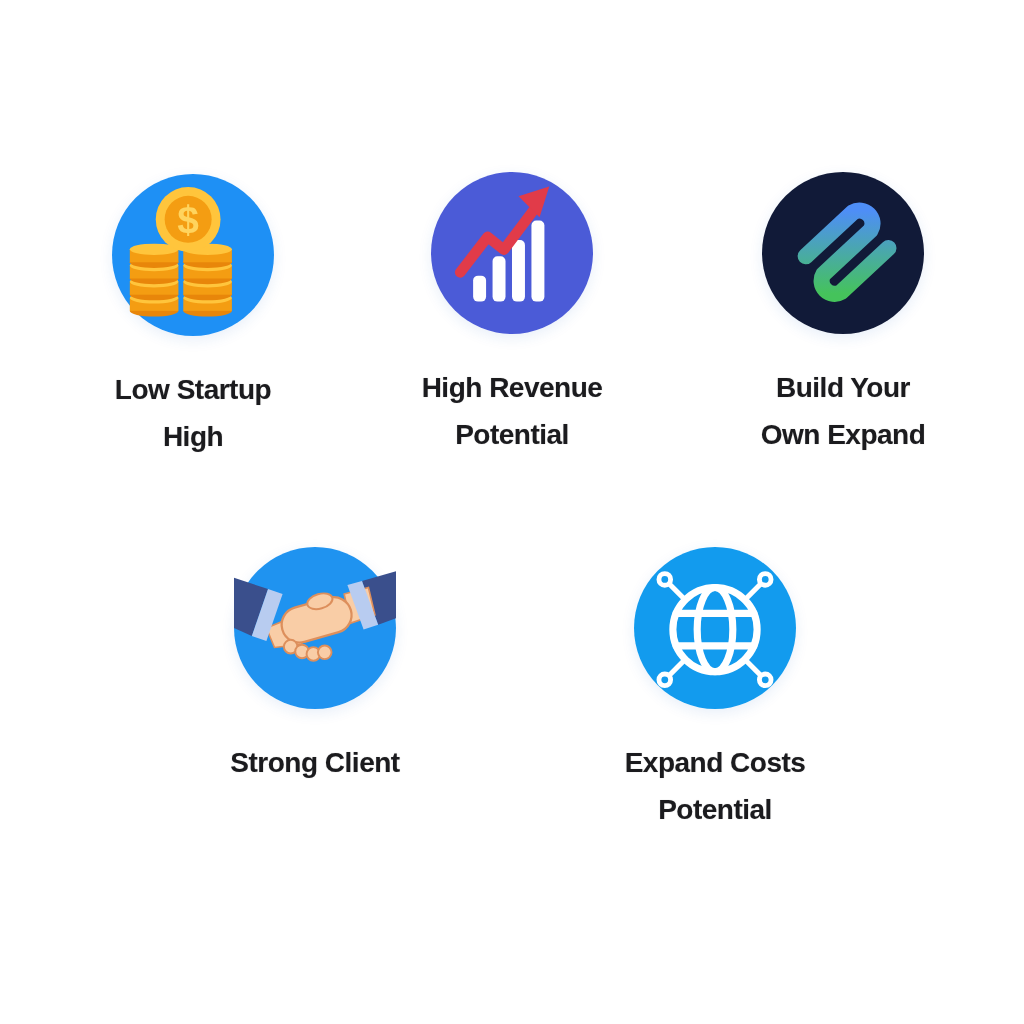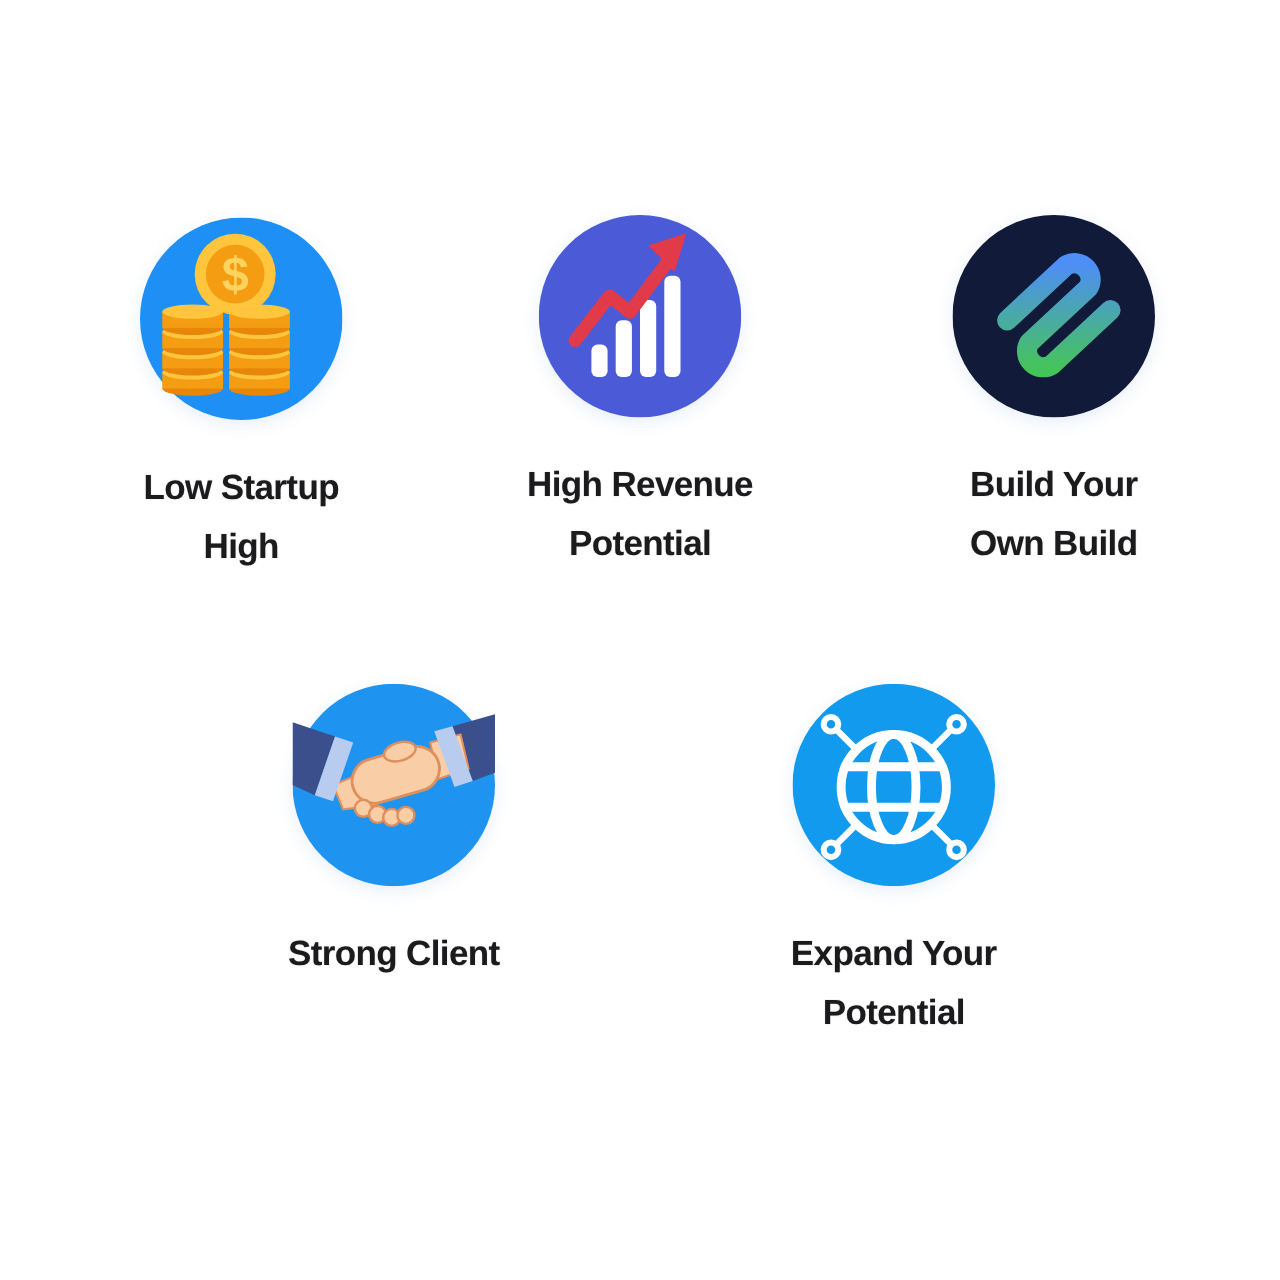--- a/index.html
+++ b/index.html
@@ -139,21 +139,21 @@
             <stop offset="0" stop-color="#4E8EF7"></stop>
             <stop offset="1" stop-color="#45C35B"></stop>
           </linearGradient>
         </defs>
         <circle cx="50" cy="50" r="50" fill="#111A38"></circle>
         <path d="M 27 52 L 56 25 A 8 8 0 0 1 67 36 L 38 63 A 8 8 0 0 0 49 74 L 78 47" fill="none" stroke="url(#sgrad)" stroke-width="10" stroke-linecap="round" stroke-linejoin="round"></path>
       </svg>
     </div>
     <div class="label">
       <div class="label-line">Build Your</div>
-      <div class="label-line">Own Build</div>
+      <div class="label-line">Own Expand</div>
     </div>
   </div>
 
   <div class="card pos-4">
     <div class="icon-wrap">
       <svg width="162" height="162" viewBox="0 0 100 100">
         <circle cx="50" cy="50" r="50" fill="#1F93F0"></circle>
 
         <polygon points="0,19 21,26 11,55 0,50" fill="#3A4F8C"></polygon>
         <polygon points="100,15 79,21 89,48 100,44" fill="#3A4F8C"></polygon>
@@ -197,18 +197,18 @@
         </g>
         <g stroke="#FFFFFF" stroke-width="3" fill="none">
           <circle cx="19" cy="20" r="3.6"></circle>
           <circle cx="81" cy="20" r="3.6"></circle>
           <circle cx="19" cy="82" r="3.6"></circle>
           <circle cx="81" cy="82" r="3.6"></circle>
         </g>
       </svg>
     </div>
     <div class="label">
-      <div class="label-line">Expand Your</div>
+      <div class="label-line">Expand Costs</div>
       <div class="label-line">Potential</div>
     </div>
   </div>
 
 </div>
 
 </body></html>

